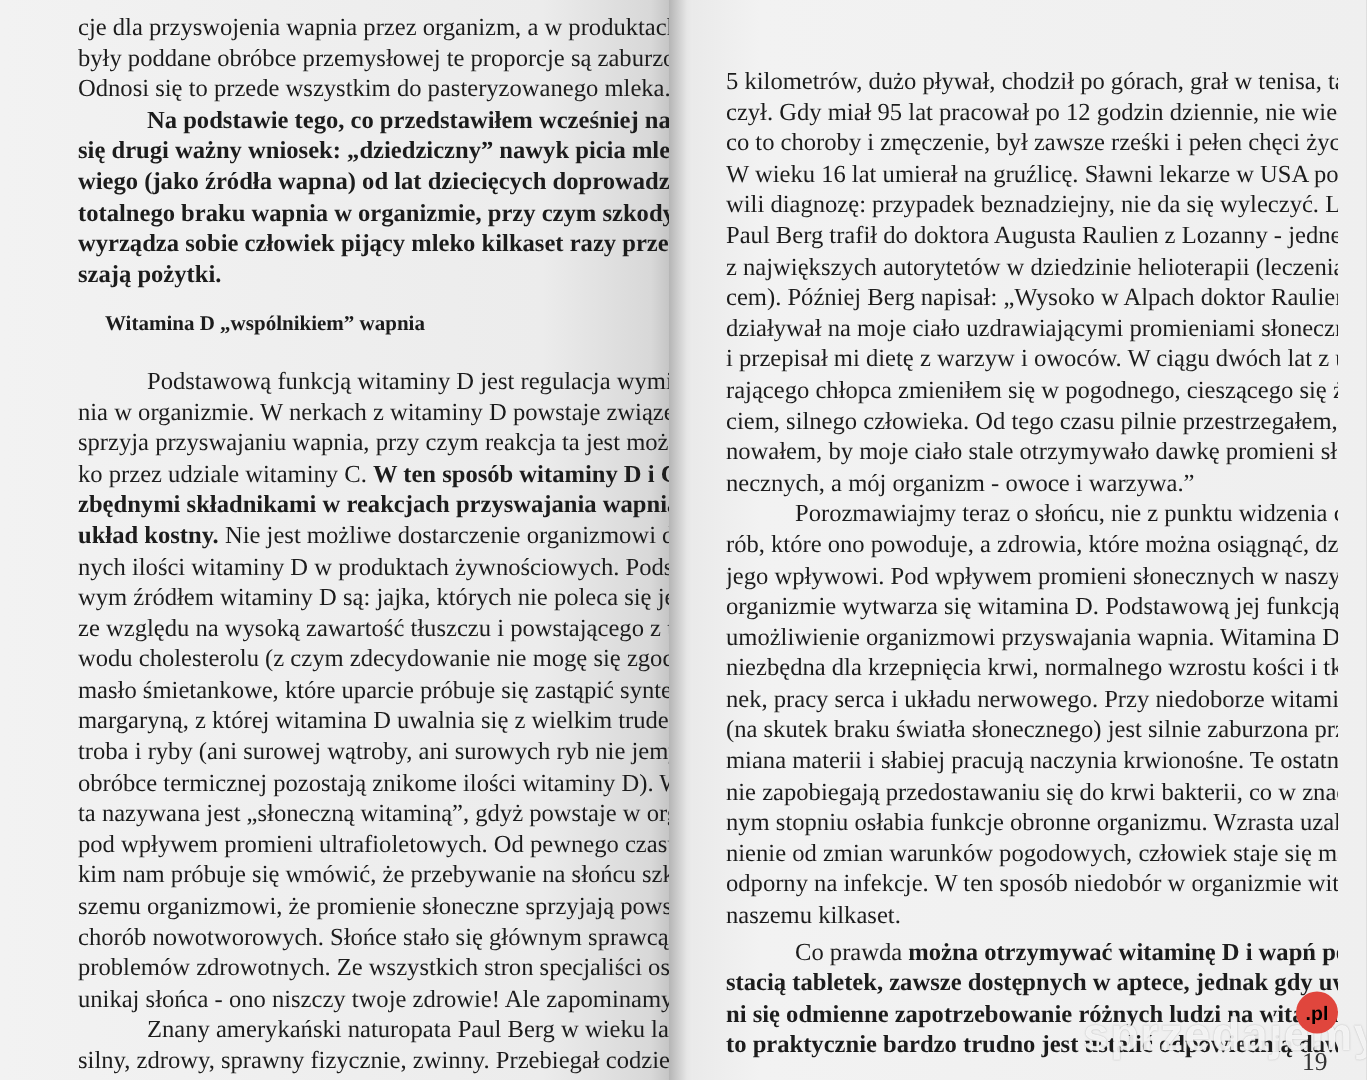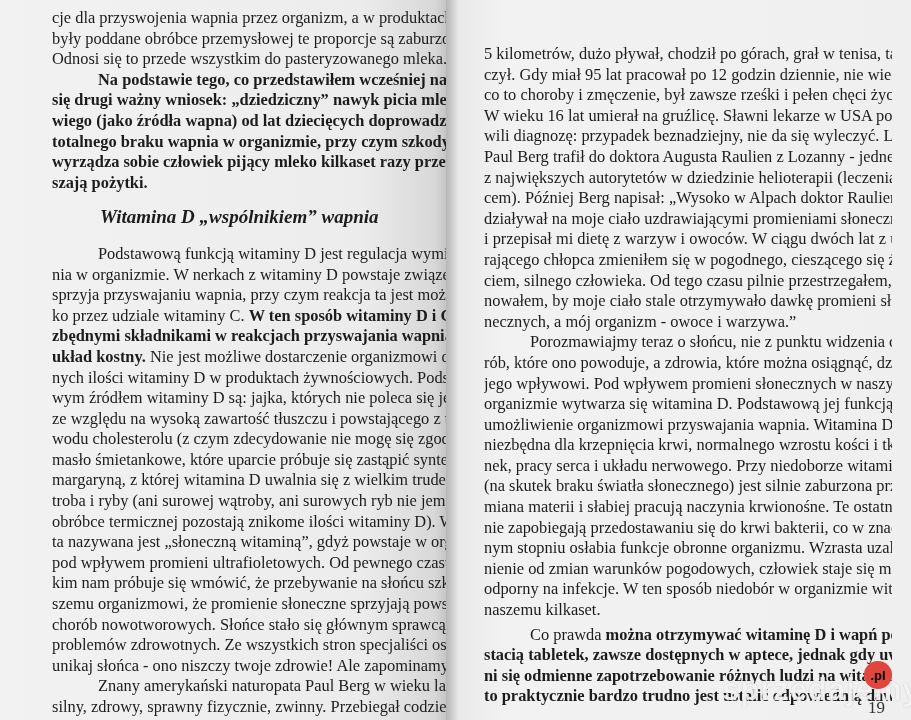--- a/index.html
+++ b/index.html
@@ -30,22 +30,22 @@
     font-size: 16.4px; line-height: 20.6px; text-align: justify;
     white-space: normal;
   }
   .page-left .text { width: 395px; }
   .page-right .text { width: 408px; }
   .line { display: block; text-align-last: justify; white-space: nowrap; overflow: hidden; }
   .line.last { text-align-last: left; }
   .indent { text-indent: 46px; }
   .b { font-weight: bold; }
   .heading {
-    font-style: italic; font-weight: bold; font-size: 19px;
-    margin: 14px 0 16px 48px;
+    font-weight: bold; font-size: 14px;
+    margin: 14px 0 16px 18px;
   }
   .page-number {
     position: absolute; right: 26px; bottom: 2px; font-size: 17px; color: #333;
   }
   .watermark {
     position: absolute; left: 722px; top: 672px;
     font-family: "Liberation Sans", sans-serif; font-size: 31px; font-weight: bold;
     color: rgba(255,255,255,0.85); letter-spacing: 1px;
     text-shadow: 0 0 1px rgba(120,120,120,0.6);
   }

